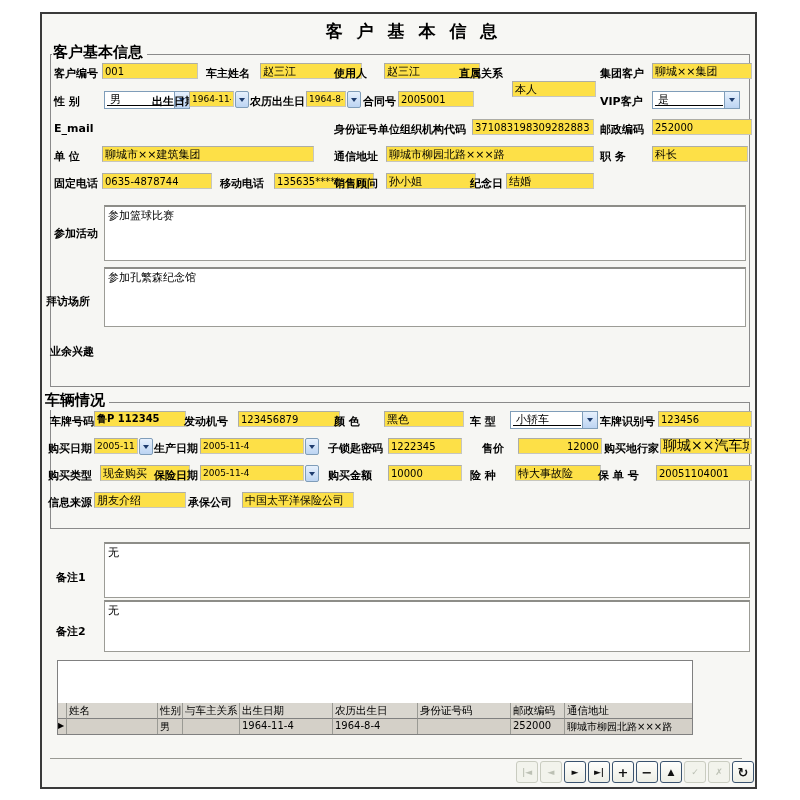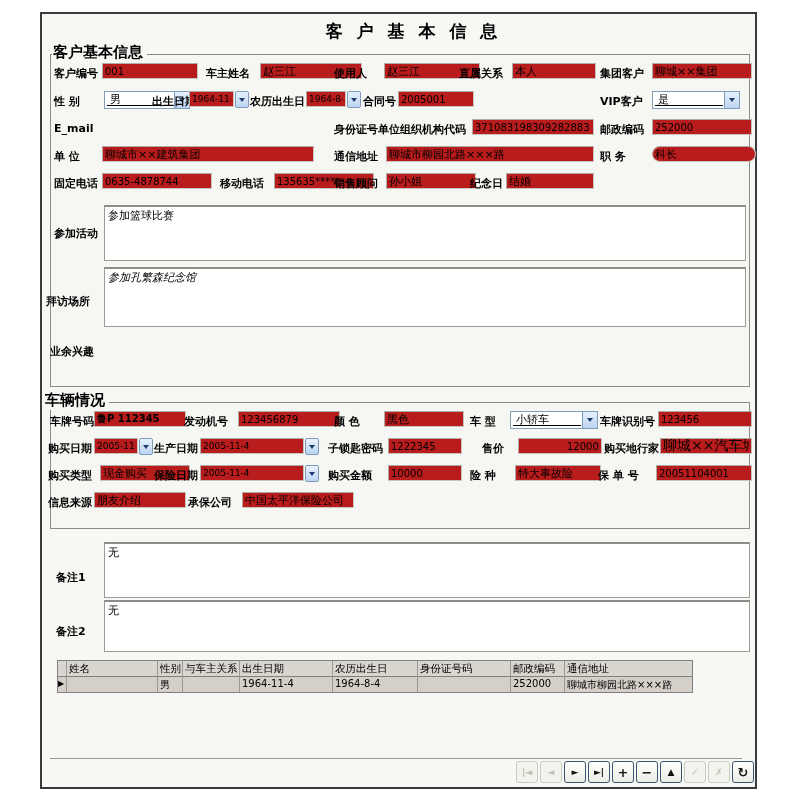--- a/index.html
+++ b/index.html
@@ -3,35 +3,35 @@
 <meta charset="utf-8">
 <style>
   * { margin:0; padding:0; box-sizing:border-box; }
   html,body { width:800px; height:800px; background:#ffffff; font-family:"DejaVu Sans", sans-serif; color:#000; }
   .page { position:relative; width:800px; height:800px; background:#fff; overflow:hidden; }
   .window { position:absolute; left:40px; top:12px; width:717px; height:777px; border:2px solid #3a3a3a; background:#f7f7f4; }
   .main-title { position:absolute; top:6px; left:0; width:100%; text-align:center; font-size:17px; font-weight:bold; letter-spacing:4px;padding-left:30px; }
   .groupbox { position:absolute; border:1px solid #8a8a8a; background:#f6f6f3; }
   .group-title { position:absolute; font-size:15px; font-weight:bold; background:#f7f7f4; padding:0 4px 0 1px; white-space:nowrap; z-index:3; }
   .lbl { position:absolute; font-size:11px; font-weight:bold; white-space:nowrap; z-index:2; }
-  .tb { position:absolute; height:16px; background:#b91c1c; border:1px solid #c6c6bf; border-top-color:#adada6; border-left-color:#adada6;
+  .tb { position:absolute; height:16px; background:#fde047; border:1px solid #c6c6bf; border-top-color:#adada6; border-left-color:#adada6;
         font-family:"DejaVu Sans", sans-serif; font-size:10px; padding:1px 2px; color:#000; z-index:2; overflow:hidden; white-space:nowrap; }
   .tb.right { text-align:left;padding-left:48px; }
   .ta { position:absolute; background:#fff; border:1px solid #9c9c96; border-top:2px solid #8d8d88; font-family:"DejaVu Sans", sans-serif;
         font-size:11px; padding:1px 3px; resize:none; overflow:hidden; z-index:2; }
   .combo { position:absolute; height:18px; display:flex; align-items:stretch; background:#fff; border:1px solid #7f9db9; z-index:2; }
   .combo-val { flex:1; font-size:11px; line-height:14px; padding:1px 3px 0 3px; border-bottom:1px solid #000; margin:0 1px 2px 2px; overflow:hidden; white-space:nowrap; }
   .combo-btn { width:15px; display:flex; align-items:center; justify-content:center; background:linear-gradient(#e7f1fd,#bcd4f2); border-left:1px solid #7f9db9; }
   .ddbtn { position:absolute; width:14px; height:17px; display:flex; align-items:center; justify-content:center;
            background:linear-gradient(#e7f1fd,#bcd4f2); border:1px solid #7f9db9; border-radius:2px; z-index:2; }
   .arr { width:0; height:0; border-left:3px solid transparent; border-right:3px solid transparent; border-top:4px solid #1e3c6e; }
   
   .grid { position:absolute; left:15px; top:646px; width:636px; border:1px solid #808080; background:#fff; font-size:10px; z-index:2; }
   .grid-row { display:flex; }
-  .grid-row.head { background:#d9d6cf; height:16px; font-size:10.5px; }
+  .grid-row.head { background:#d9d6cf; height:16px; font-size:10.5px;margin-top:42px; }
   .grid-row.data { background:#d4d0c8; height:15px; }
   .gc { border-right:1px solid #9a9a94; padding:1px 2px; overflow:hidden; white-space:nowrap; }
   .head .gc { border-bottom:1px solid #808080; }
   .c0{width:9px; padding:1px 0;} .c1{width:91px;} .c2{width:25px;} .c3{width:57px;} .c4{width:93px;}
   .c5{width:85px;} .c6{width:93px;} .c7{width:54px;} .c8{width:127px; border-right:none;}
   .indicator { font-size:8px; line-height:12px; color:#000; }
   .sepline { position:absolute; left:8px; top:744px; width:692px; height:1px; background:#9a9a94; }
   
   .navbar { position:absolute; left:474px; top:747px; display:flex; gap:2px; }
   .navbtn { width:22px; height:22px; display:flex; align-items:center; justify-content:center; border-radius:3px;
@@ -51,21 +51,21 @@
     <div class="group-title" style="left:10px; top:29px;">客户基本信息</div>
     <div class="groupbox" style="left:8px; top:40px; width:700px; height:333px;"></div>
 
     <div class="lbl" style="left:12px; top:52px;">客户编号</div>
     <input class="tb" style="left: 60px; top: 49px; width: 96px;" value="001">
     <div class="lbl" style="left:164px; top:52px;">车主姓名</div>
     <input class="tb" style="left: 218px; top: 49px; width: 102px; font-size: 11px;" value="赵三江">
     <div class="lbl" style="left:292px; top:52px;">使用人</div>
     <input class="tb" style="left: 342px; top: 49px; width: 96px; font-size: 11px;" value="赵三江">
     <div class="lbl" style="left:417px; top:52px;">直属关系</div>
-    <input class="tb" style="left: 470px; top: 49px; width: 84px; font-size: 11px;" value="本人">
+    <input class="tb" style="left: 470px; top: 67px; width: 84px; font-size: 11px;" value="本人">
     <div class="lbl" style="left:558px; top:52px;">集团客户</div>
     <input class="tb" style="left: 610px; top: 49px; width: 100px; font-size: 11px;" value="聊城××集团">
 
     <div class="lbl" style="left:12px; top:80px;">性  别</div>
     <div class="combo" style="left:62px; top:77px; width:86px;">
       <span class="combo-val">男</span>
       <span class="combo-btn">
           <i class="arr"></i>
         </span>
     </div>
@@ -93,35 +93,35 @@
     <div class="lbl" style="left:292px; top:108px;">身份证号单位组织机构代码</div>
     <input class="tb" style="left: 430px; top: 105px; width: 122px;" value="371083198309282883">
     <div class="lbl" style="left:558px; top:108px;">邮政编码</div>
     <input class="tb" style="left: 610px; top: 105px; width: 100px;" value="252000">
 
     <div class="lbl" style="left:12px; top:135px;">单 位</div>
     <input class="tb" style="left: 60px; top: 132px; width: 212px; font-size: 11px;" value="聊城市××建筑集团">
     <div class="lbl" style="left:292px; top:135px;">通信地址</div>
     <input class="tb" style="left: 344px; top: 132px; width: 208px; font-size: 11px;" value="聊城市柳园北路×××路">
     <div class="lbl" style="left:558px; top:135px;">职  务</div>
-    <input class="tb" style="left: 610px; top: 132px; width: 104px; font-size: 11px; border-radius: 8px;" value="科长">
+    <input class="tb" style="left: 610px; top: 132px; width: 96px; font-size: 11px;" value="科长">
 
     <div class="lbl" style="left:12px; top:162px;">固定电话</div>
     <input class="tb" style="left: 60px; top: 159px; width: 110px;" value="0635-4878744">
     <div class="lbl" style="left:178px; top:162px;">移动电话</div>
     <input class="tb" style="left: 232px; top: 159px; width: 100px;" value="135635*****">
     <div class="lbl" style="left:292px; top:162px;">销售顾问</div>
     <input class="tb" style="left: 344px; top: 159px; width: 90px; font-size: 11px;" value="孙小姐">
     <div class="lbl" style="left:428px; top:162px;">纪念日</div>
     <input class="tb" style="left: 464px; top: 159px; width: 88px; font-size: 11px;" value="结婚">
 
     <div class="lbl" style="left:12px; top:212px;">参加活动</div>
     <textarea class="ta" style="left: 62px; top: 191px; width: 642px; height: 56px;">参加篮球比赛</textarea>
     <div class="lbl" style="left:4px; top:280px;">拜访场所</div>
-    <textarea class="ta" style="left: 62px; top: 253px; width: 642px; height: 60px; font-style: italic;">参加孔繁森纪念馆</textarea>
+    <textarea class="ta" style="left: 62px; top: 253px; width: 642px; height: 60px;">参加孔繁森纪念馆</textarea>
     <div class="lbl" style="left:8px; top:330px;">业余兴趣</div>
 
     <div class="group-title" style="left:2px; top:377px;">车辆情况</div>
     <div class="groupbox" style="left:8px; top:388px; width:700px; height:127px;"></div>
 
     <div class="lbl" style="left:8px; top:400px;">车牌号码</div>
     <input class="tb" style="left: 52px; top: 397px; width: 92px; font-weight: bold;" value="鲁P 112345">
     <div class="lbl" style="left:142px; top:400px;">发动机号</div>
     <input class="tb" style="left: 196px; top: 397px; width: 102px;" value="123456879">
     <div class="lbl" style="left:292px; top:400px;">颜  色</div>

